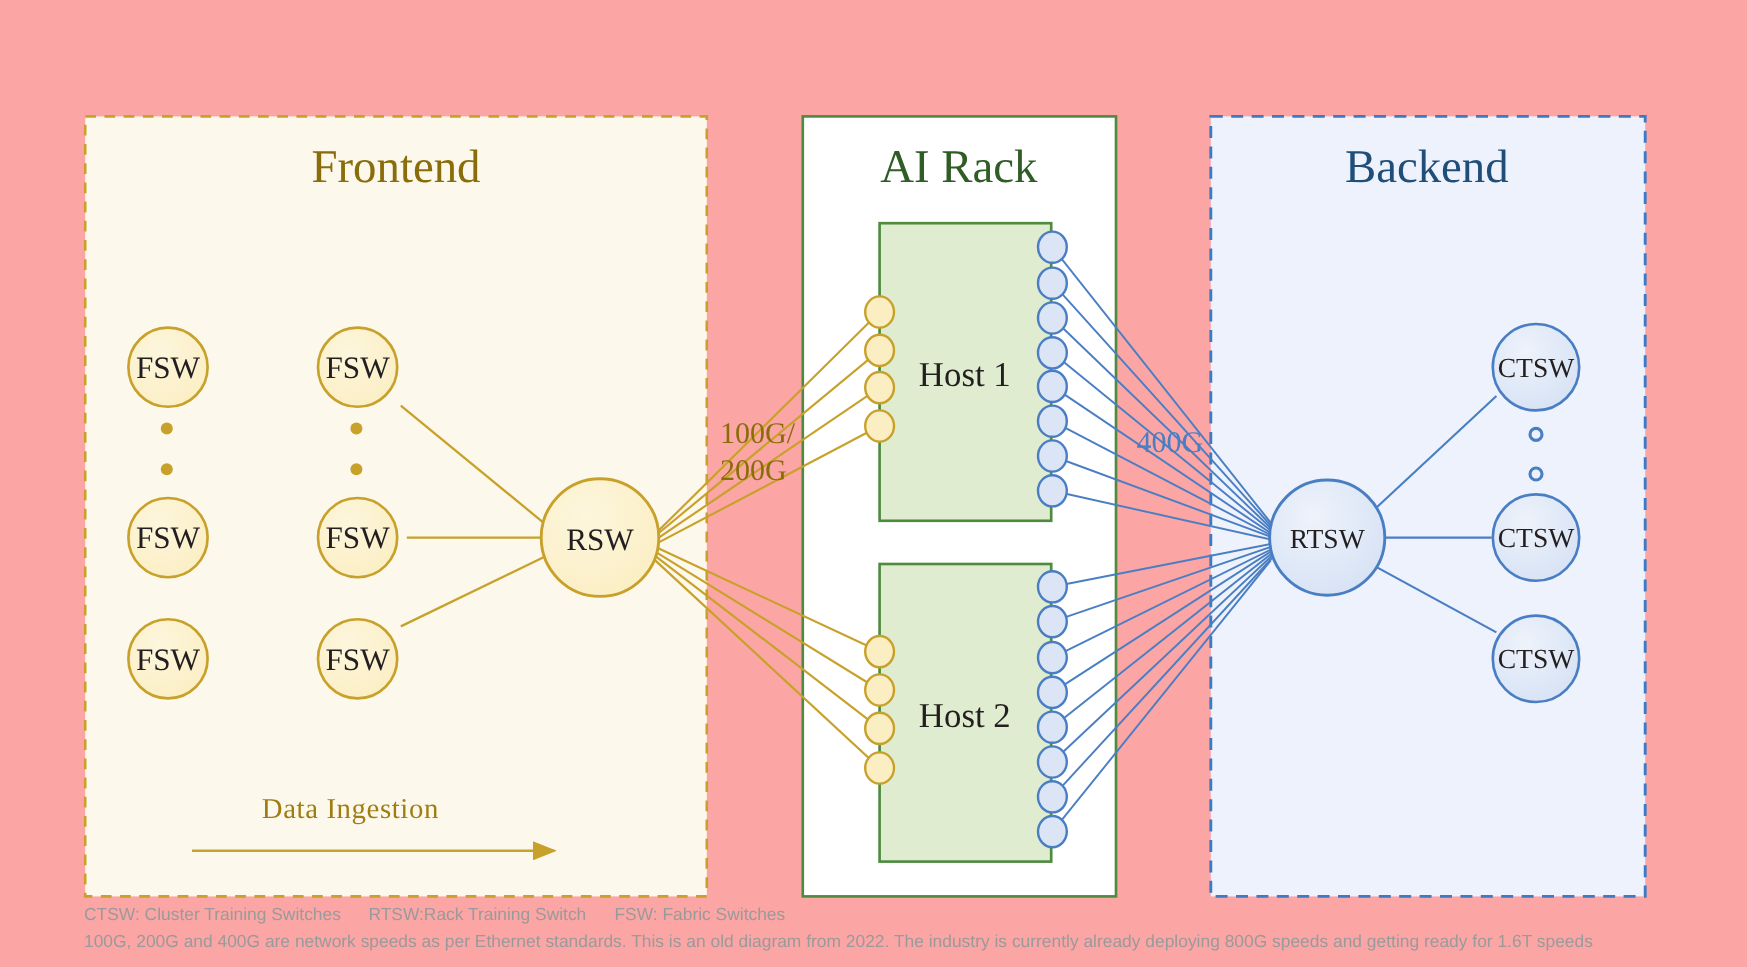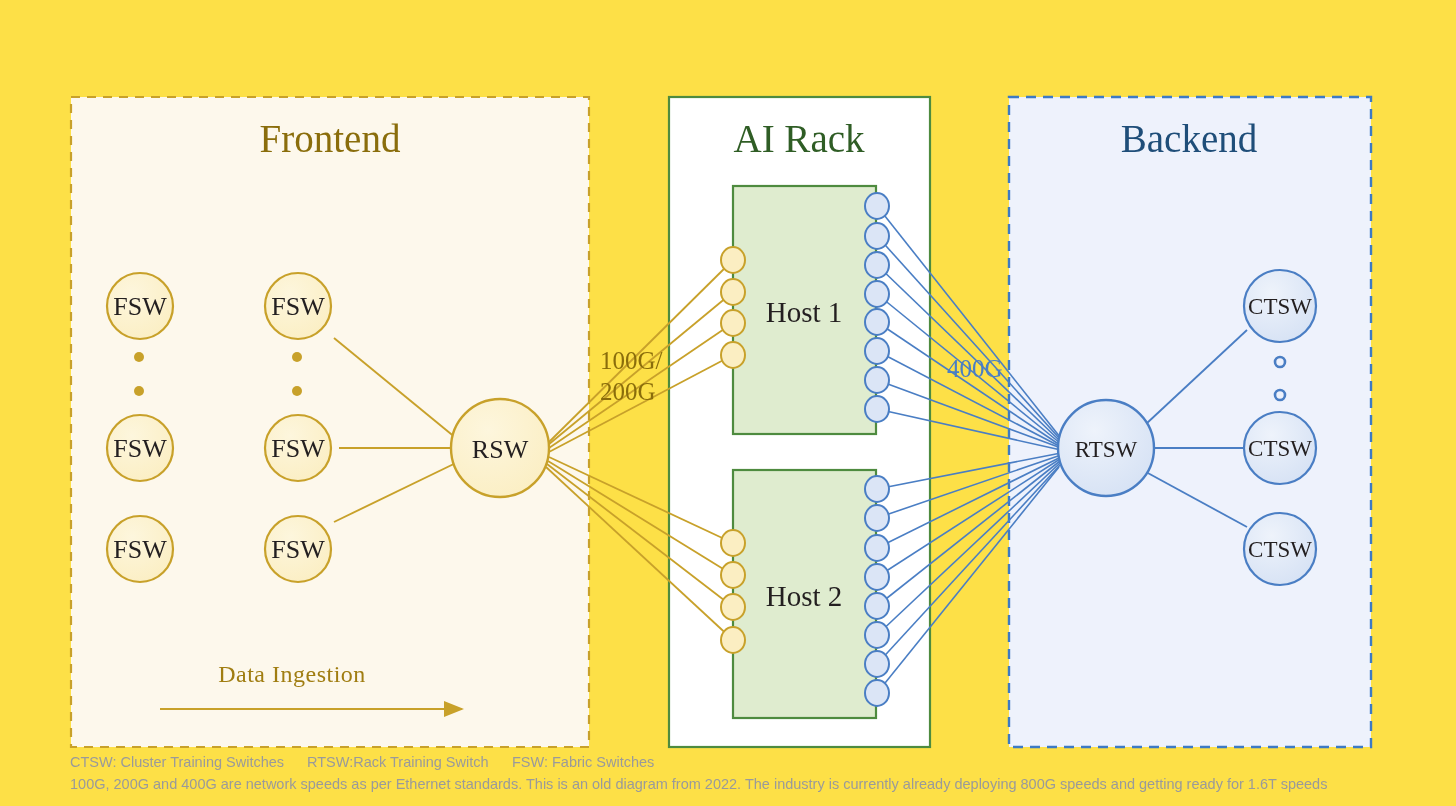--- a/index.html
+++ b/index.html
@@ -1,18 +1,18 @@
 <!DOCTYPE html>
 <html><head>
 <meta charset="utf-8">
 <style>
   html,body{margin:0;padding:0;background:#d8d8d8;}
   body{font-family:"Liberation Sans",sans-serif;}
   #page{
-    position:relative;width:1456px;height:806px;background:#fde047;
+    position:relative;width:1456px;height:806px;background:#fca5a5;
     overflow:hidden;
   }
   #diagram{position:absolute;left:0;top:0;width:1456px;height:806px;}
   .zone-title{font-family:"Liberation Serif",serif;font-size:39px;}
   .node-label{font-family:"Liberation Serif",serif;font-size:26px;fill:#231f20;}
   .node-label.small{font-size:23px;}
   .host-label{font-family:"Liberation Serif",serif;font-size:29px;fill:#231f20;}
   .speed-label{font-family:"Liberation Serif",serif;font-size:25px;}
   .ingest-label{font-family:"Liberation Serif",serif;font-size:24px;fill:#a07d11;letter-spacing:.5px;}
   .caption{font-family:"Liberation Sans",sans-serif;font-size:14.5px;fill:#9a9a9a;}

